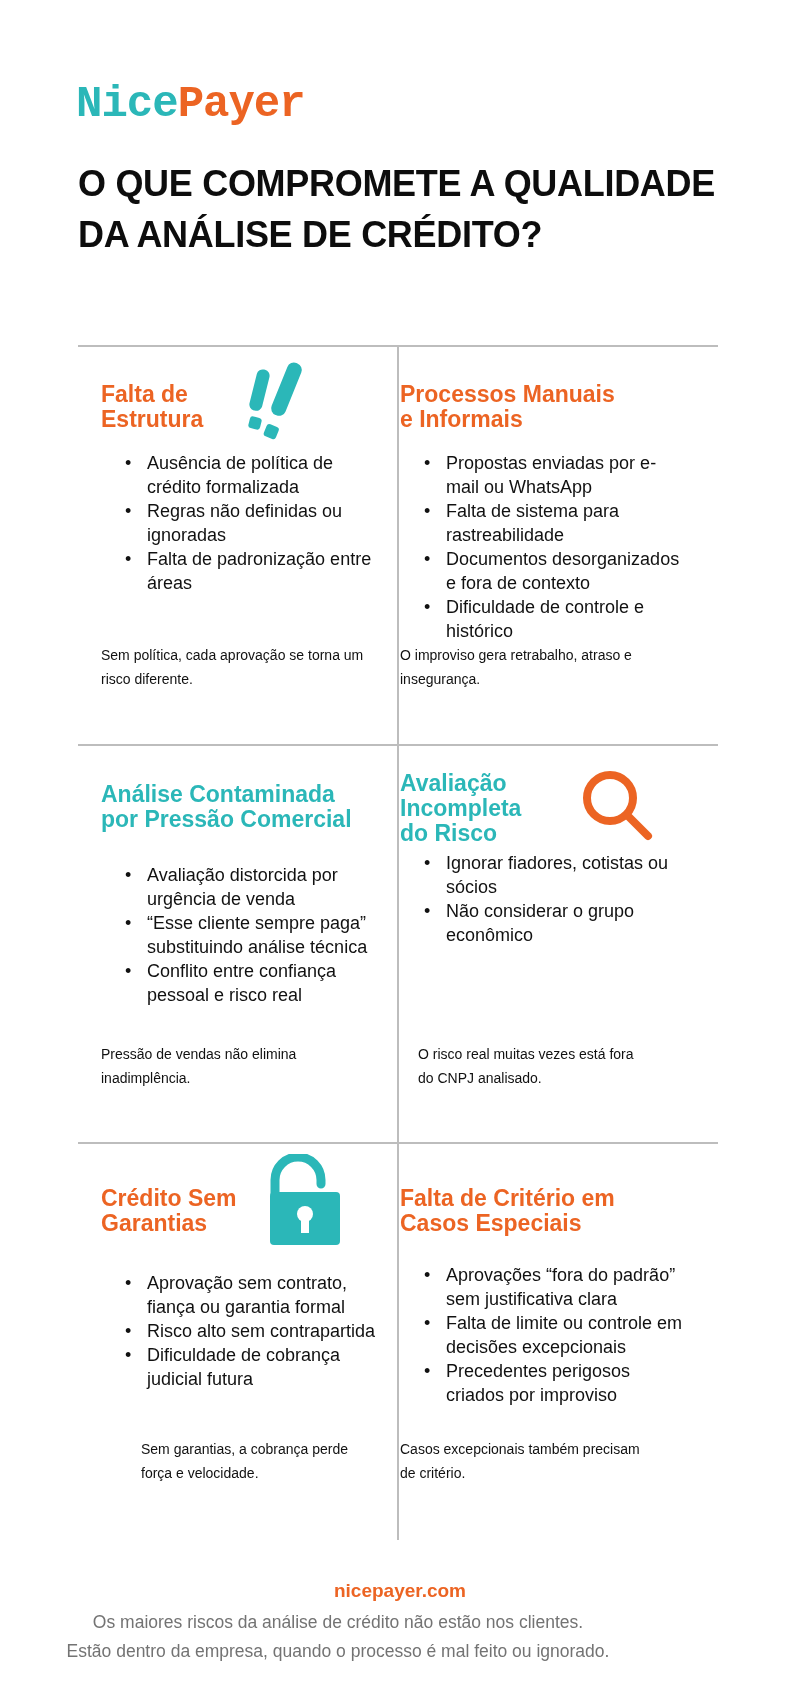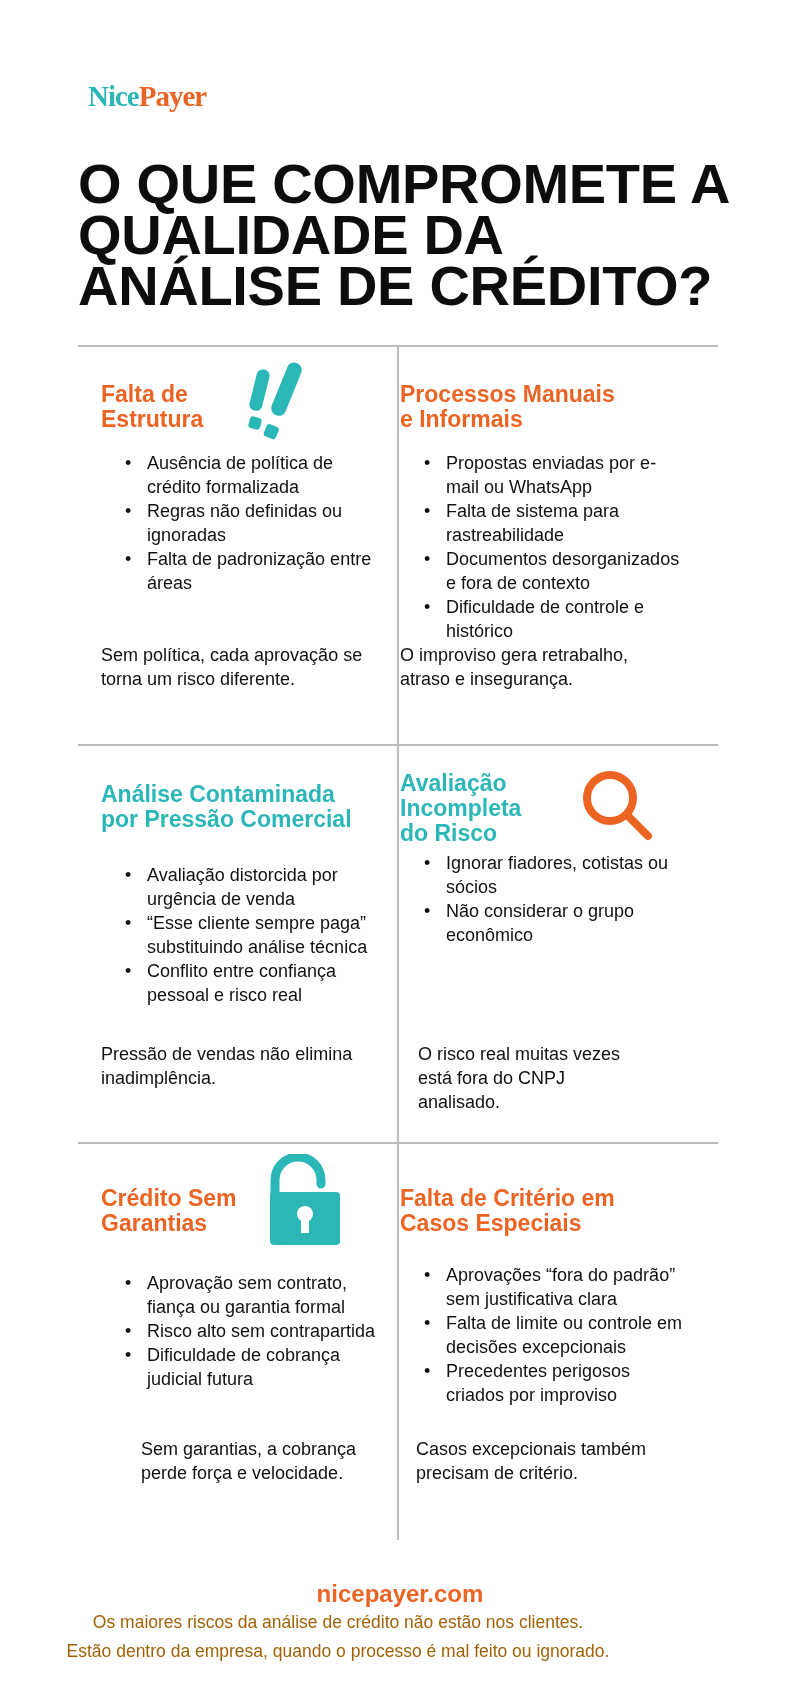--- a/index.html
+++ b/index.html
@@ -1,43 +1,43 @@
 <!DOCTYPE html>
 <html><head>
   <meta charset="utf-8">
   <style>
     * { box-sizing: border-box; margin: 0; padding: 0; }
     html, body { width: 800px; height: 1700px; background: #ffffff; }
     body { font-family: "Liberation Sans", "DejaVu Sans", sans-serif; color: #111111; position: relative; overflow: hidden; }
 
-    .logo { position: absolute; left: 88px; top: 82px; font-family: Liberation Serif, serif; font-size: 29px; font-weight: bold; letter-spacing: -1px; line-height: 1; }
+    .logo { position: absolute; left: 76px; top: 82px; font-family: Liberation Mono, monospace; font-size: 44px; font-weight: bold; letter-spacing: -1px; line-height: 1; }
     .logo .nice { color: #2bb7b8; }
     .logo .payer { color: #ec6423; }
 
-    .page-title { position: absolute; left: 78px; top: 158px; width: 660px; font-family: "Liberation Sans", sans-serif; font-weight: bold; font-size: 56px; line-height: 51px; color: #0d0d0d; letter-spacing: -0.3px; }
+    .page-title { position: absolute; left: 78px; top: 158px; width: 660px; font-family: "Liberation Sans", sans-serif; font-weight: bold; font-size: 36px; line-height: 51px; color: #0d0d0d; letter-spacing: -0.3px; }
 
     .grid { position: absolute; left: 78px; top: 345px; width: 640px; height: 1195px; }
     .hline { position: absolute; left: 0; width: 640px; height: 2px; background: #bdbdbd; }
     .vline { position: absolute; left: 319px; top: 0; width: 2px; height: 1195px; background: #bdbdbd; }
 
     .cell { position: absolute; width: 318px; }
     .cell-title { font-family: "Liberation Sans", sans-serif; font-weight: bold; font-size: 23px; line-height: 25px; }
     .orange { color: #ec6423; }
     .teal { color: #2bb7b8; }
 
     .bullets { position: absolute; list-style: none; font-size: 18px; line-height: 24px; color: #111; }
     .bullets li { position: relative; padding-left: 0; }
     .bullets li::before { content: "\2022"; position: absolute; left: -22px; top: 0; font-size: 18px; }
 
-    .summary { position: absolute; font-size: 18px; line-height: 24px; color: #111; }
+    .summary { position: absolute; font-size: 14px; line-height: 24px; color: #111; }
 
     .icon { position: absolute; }
 
-    .footer-url { position: absolute; left: 0; width: 800px; top: 1580px; text-align: center; font-weight: bold; font-size: 24px; color: #ec6423; }
-    .footer-line { position: absolute; left: 0; width: 676px; text-align: center; font-size: 17.5px; color: #a16207; }
+    .footer-url { position: absolute; left: 0; width: 800px; top: 1580px; text-align: center; font-weight: bold; font-size: 19px; color: #ec6423; }
+    .footer-line { position: absolute; left: 0; width: 676px; text-align: center; font-size: 17.5px; color: #737373; }
   </style>
 </head>
 <body>
 
 <div class="logo">
   <span class="nice">Nice</span><span class="payer">Payer</span>
 </div>
 
 <h1 class="page-title">O QUE COMPROMETE A QUALIDADE DA ANÁLISE DE CRÉDITO?</h1>
 
@@ -134,19 +134,19 @@
   <div class="cell" style="left:322px; top:799px; height:396px;">
     <div class="cell-title orange" style="position:absolute; left:0; top:42px;">
       <div>Falta de Critério em</div>
       <div>Casos Especiais</div>
     </div>
     <ul class="bullets" style="left:46px; top:119px; width:245px;">
       <li>Aprovações “fora do padrão” sem justificativa clara</li>
       <li>Falta de limite ou controle em decisões excepcionais</li>
       <li>Precedentes perigosos criados por improviso</li>
     </ul>
-    <p class="summary" style="left:16px; top:293px; width:240px;">Casos excepcionais também precisam de critério.</p>
+    <p class="summary" style="left:0; top:293px; width:240px;">Casos excepcionais também precisam de critério.</p>
   </div>
 </div>
 
 <div class="footer-url">nicepayer.com</div>
 <div class="footer-line" style="top:1612px;">Os maiores riscos da análise de crédito não estão nos clientes.</div>
 <div class="footer-line" style="top:1641px;">Estão dentro da empresa, quando o processo é mal feito ou ignorado.</div>
 
 </body></html>

